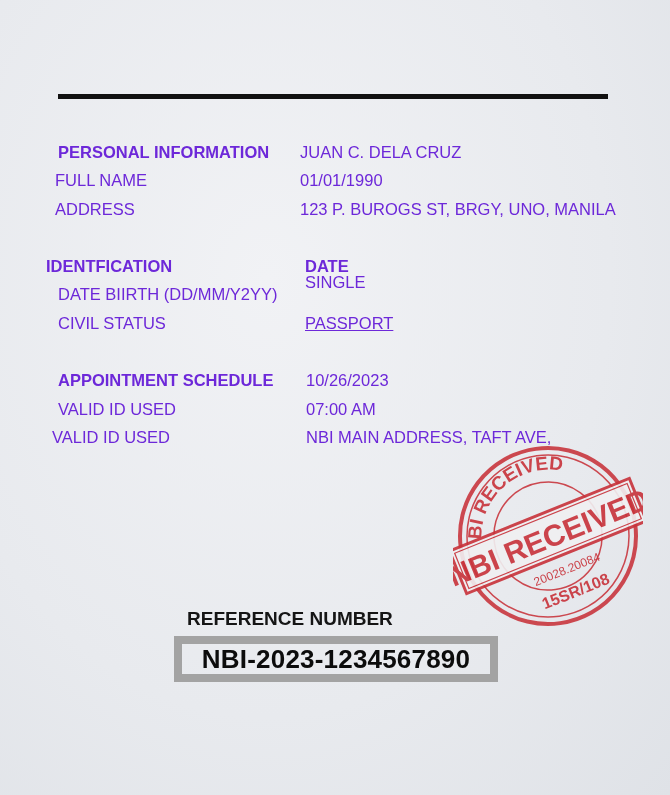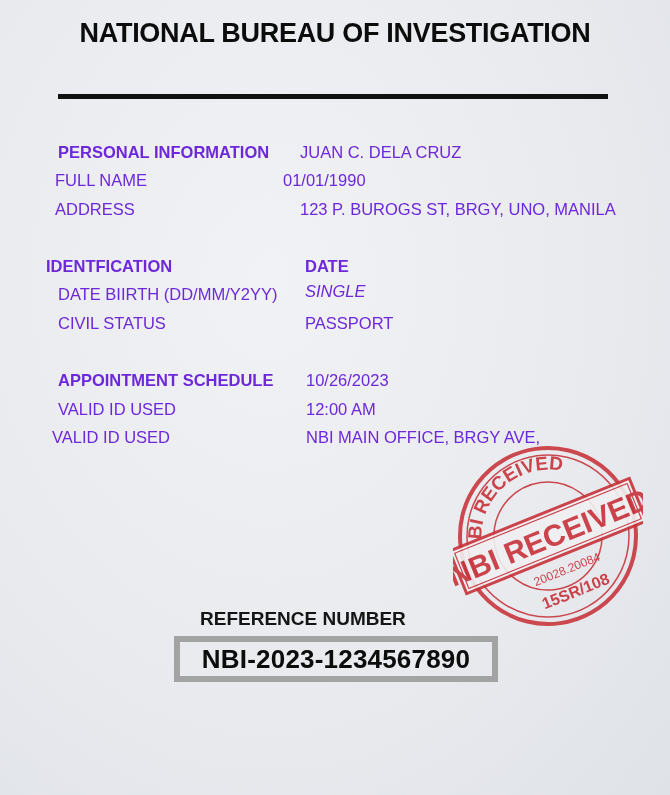--- a/index.html
+++ b/index.html
@@ -18,57 +18,56 @@
     }
     .rule {
       position: absolute; left: 58px; top: 94px; width: 550px; height: 5px; background: #111;
     }
     .row { position: absolute; font-size: 16.5px; white-space: nowrap; color: #6d28d9; }
     .row.b { font-weight: bold; }
     .stamp {
       position: absolute; left: 453px; top: 441px; width: 190px; height: 190px;
     }
     .ref-label {
-      position: absolute; left: 200px; top: 608px; font-weight: bold; font-size: 19px; color: #151515;
+      position: absolute; left: 187px; top: 608px; font-weight: bold; font-size: 19px; color: #151515;
     }
     .ref-box {
       position: absolute; left: 174px; top: 636px; width: 324px; height: 46px;
-      border: 6px solid #a3a3a3; box-sizing: border-box;
+      border: 8px solid #a3a3a3; box-sizing: border-box;
       display: flex; align-items: center; justify-content: center;
       font-weight: bold; font-size: 26px; color: #0c0c0c; letter-spacing: 0.2px;
     }
   </style>
 </head>
 <body>
 
 <div class="title">
-  <div>NATIONAL BUREAU OF INVESTIGATION</div>
 </div>
 <div class="rule"></div>
 
 <div class="row b" style="left:58px; top:143px;">PERSONAL INFORMATION</div>
 <div class="row" style="left:300px; top:143px;">JUAN C. DELA CRUZ</div>
 <div class="row" style="left:55px; top:171px;">FULL NAME</div>
-<div class="row" style="left:283px; top:171px;">01/01/1990</div>
+<div class="row" style="left:300px; top:171px;">01/01/1990</div>
 <div class="row" style="left:55px; top:200px;">ADDRESS</div>
 <div class="row" style="left:300px; top:200px;">123 P. BUROGS ST, BRGY, UNO, MANILA</div>
 
 <div class="row b" style="left:46px; top:257px;">IDENTFICATION</div>
 <div class="row b" style="left:305px; top:257px;text-align:center;">DATE</div>
 <div class="row" style="left:58px; top:285px;">DATE BIIRTH (DD/MM/Y2YY)</div>
-<div class="row" style="left:305px; top:282px;font-style:italic;">SINGLE</div>
+<div class="row" style="left:305px; top:273px;">SINGLE</div>
 <div class="row" style="left:58px; top:314px;">CIVIL STATUS</div>
-<div class="row" style="left:305px; top:314px;">PASSPORT</div>
+<div class="row" style="left:305px; top:314px;text-decoration:underline;">PASSPORT</div>
 
 <div class="row b" style="left:58px; top:371px;">APPOINTMENT SCHEDULE</div>
 <div class="row" style="left:306px; top:371px;">10/26/2023</div>
 <div class="row" style="left:58px; top:400px;">VALID ID USED</div>
-<div class="row" style="left:306px; top:400px;">12:00 AM</div>
+<div class="row" style="left:306px; top:400px;">07:00 AM</div>
 <div class="row" style="left:52px; top:428px;">VALID ID USED</div>
-<div class="row" style="left:306px; top:428px;">NBI MAIN OFFICE, BRGY AVE,</div>
+<div class="row" style="left:306px; top:428px;">NBI MAIN ADDRESS, TAFT AVE,</div>
 
 <svg class="stamp" viewBox="0 0 190 190">
   <defs>
     <path id="arcTop" d="M 30 112 A 68 68 0 0 1 150 55" fill="none"></path>
   </defs>
   <g transform="rotate(-8 95 95)" fill="none" stroke="#c8323a" opacity="0.88">
     <circle cx="95" cy="95" r="88" stroke-width="4"></circle>
     <circle cx="95" cy="95" r="81" stroke-width="1.5"></circle>
     <circle cx="95" cy="95" r="54" stroke-width="1.5"></circle>
   </g>

